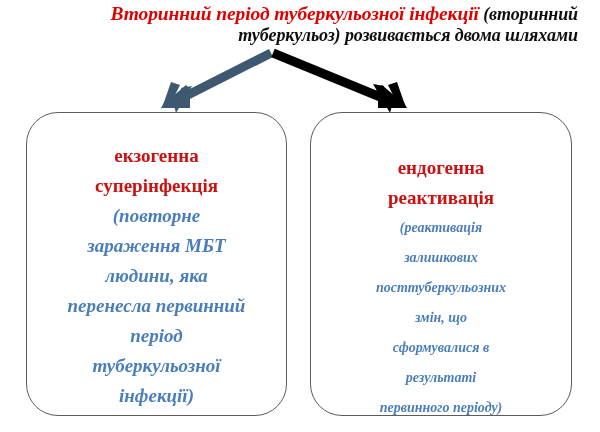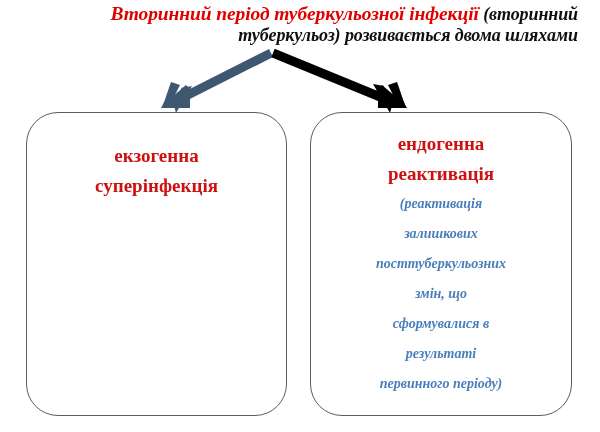--- a/index.html
+++ b/index.html
@@ -92,21 +92,21 @@
   }
   .box-body {
     color: #4a7ebb;
     font-weight: bold;
     font-style: italic;
     font-size: 19px;
     line-height: 30px;
     text-shadow: 0 0 2px #ffffff, 0 0 3px #ffffff;
     white-space: pre-line;
   }
-  #box-right .box-heading { margin-top: 8px; }
+  #box-right .box-heading { margin-top: 32px; }
   #box-right .box-body { font-size: 14px; }
 </style>
 </head>
 <body>
 
 <div id="slide">
 
   <div class="title-block">
     <span class="title-red">Вторинний період туберкульозної інфекції</span><span class="title-black"> (вторинний туберкульоз) розвивається двома шляхами</span>
   </div>
@@ -126,20 +126,27 @@
       <polygon points="407,109 378,95 384,86 373,84 390,113 393,102" fill="#000000"></polygon>
       <polygon points="406,108 375,92 382,85 404,104" fill="#000000"></polygon>
       <polygon points="407,108 378,108 378,99 402,99" fill="#000000"></polygon>
       <polygon points="406,108 397,82 388,85 399,107" fill="#000000"></polygon>
     </g>
   </svg>
 
   <div class="box" id="box-left">
     <div class="box-heading">екзогенна
 суперінфекція</div>
+    <div class="box-body">(повторне
+зараження МБТ
+людини, яка
+перенесла первинний
+період
+туберкульозної
+інфекції)</div>
   </div>
 
   <div class="box" id="box-right">
     <div class="box-heading">ендогенна
 реактивація</div>
     <div class="box-body">(реактивація
 залишкових
 посттуберкульозних
 змін, що
 сформувалися в

